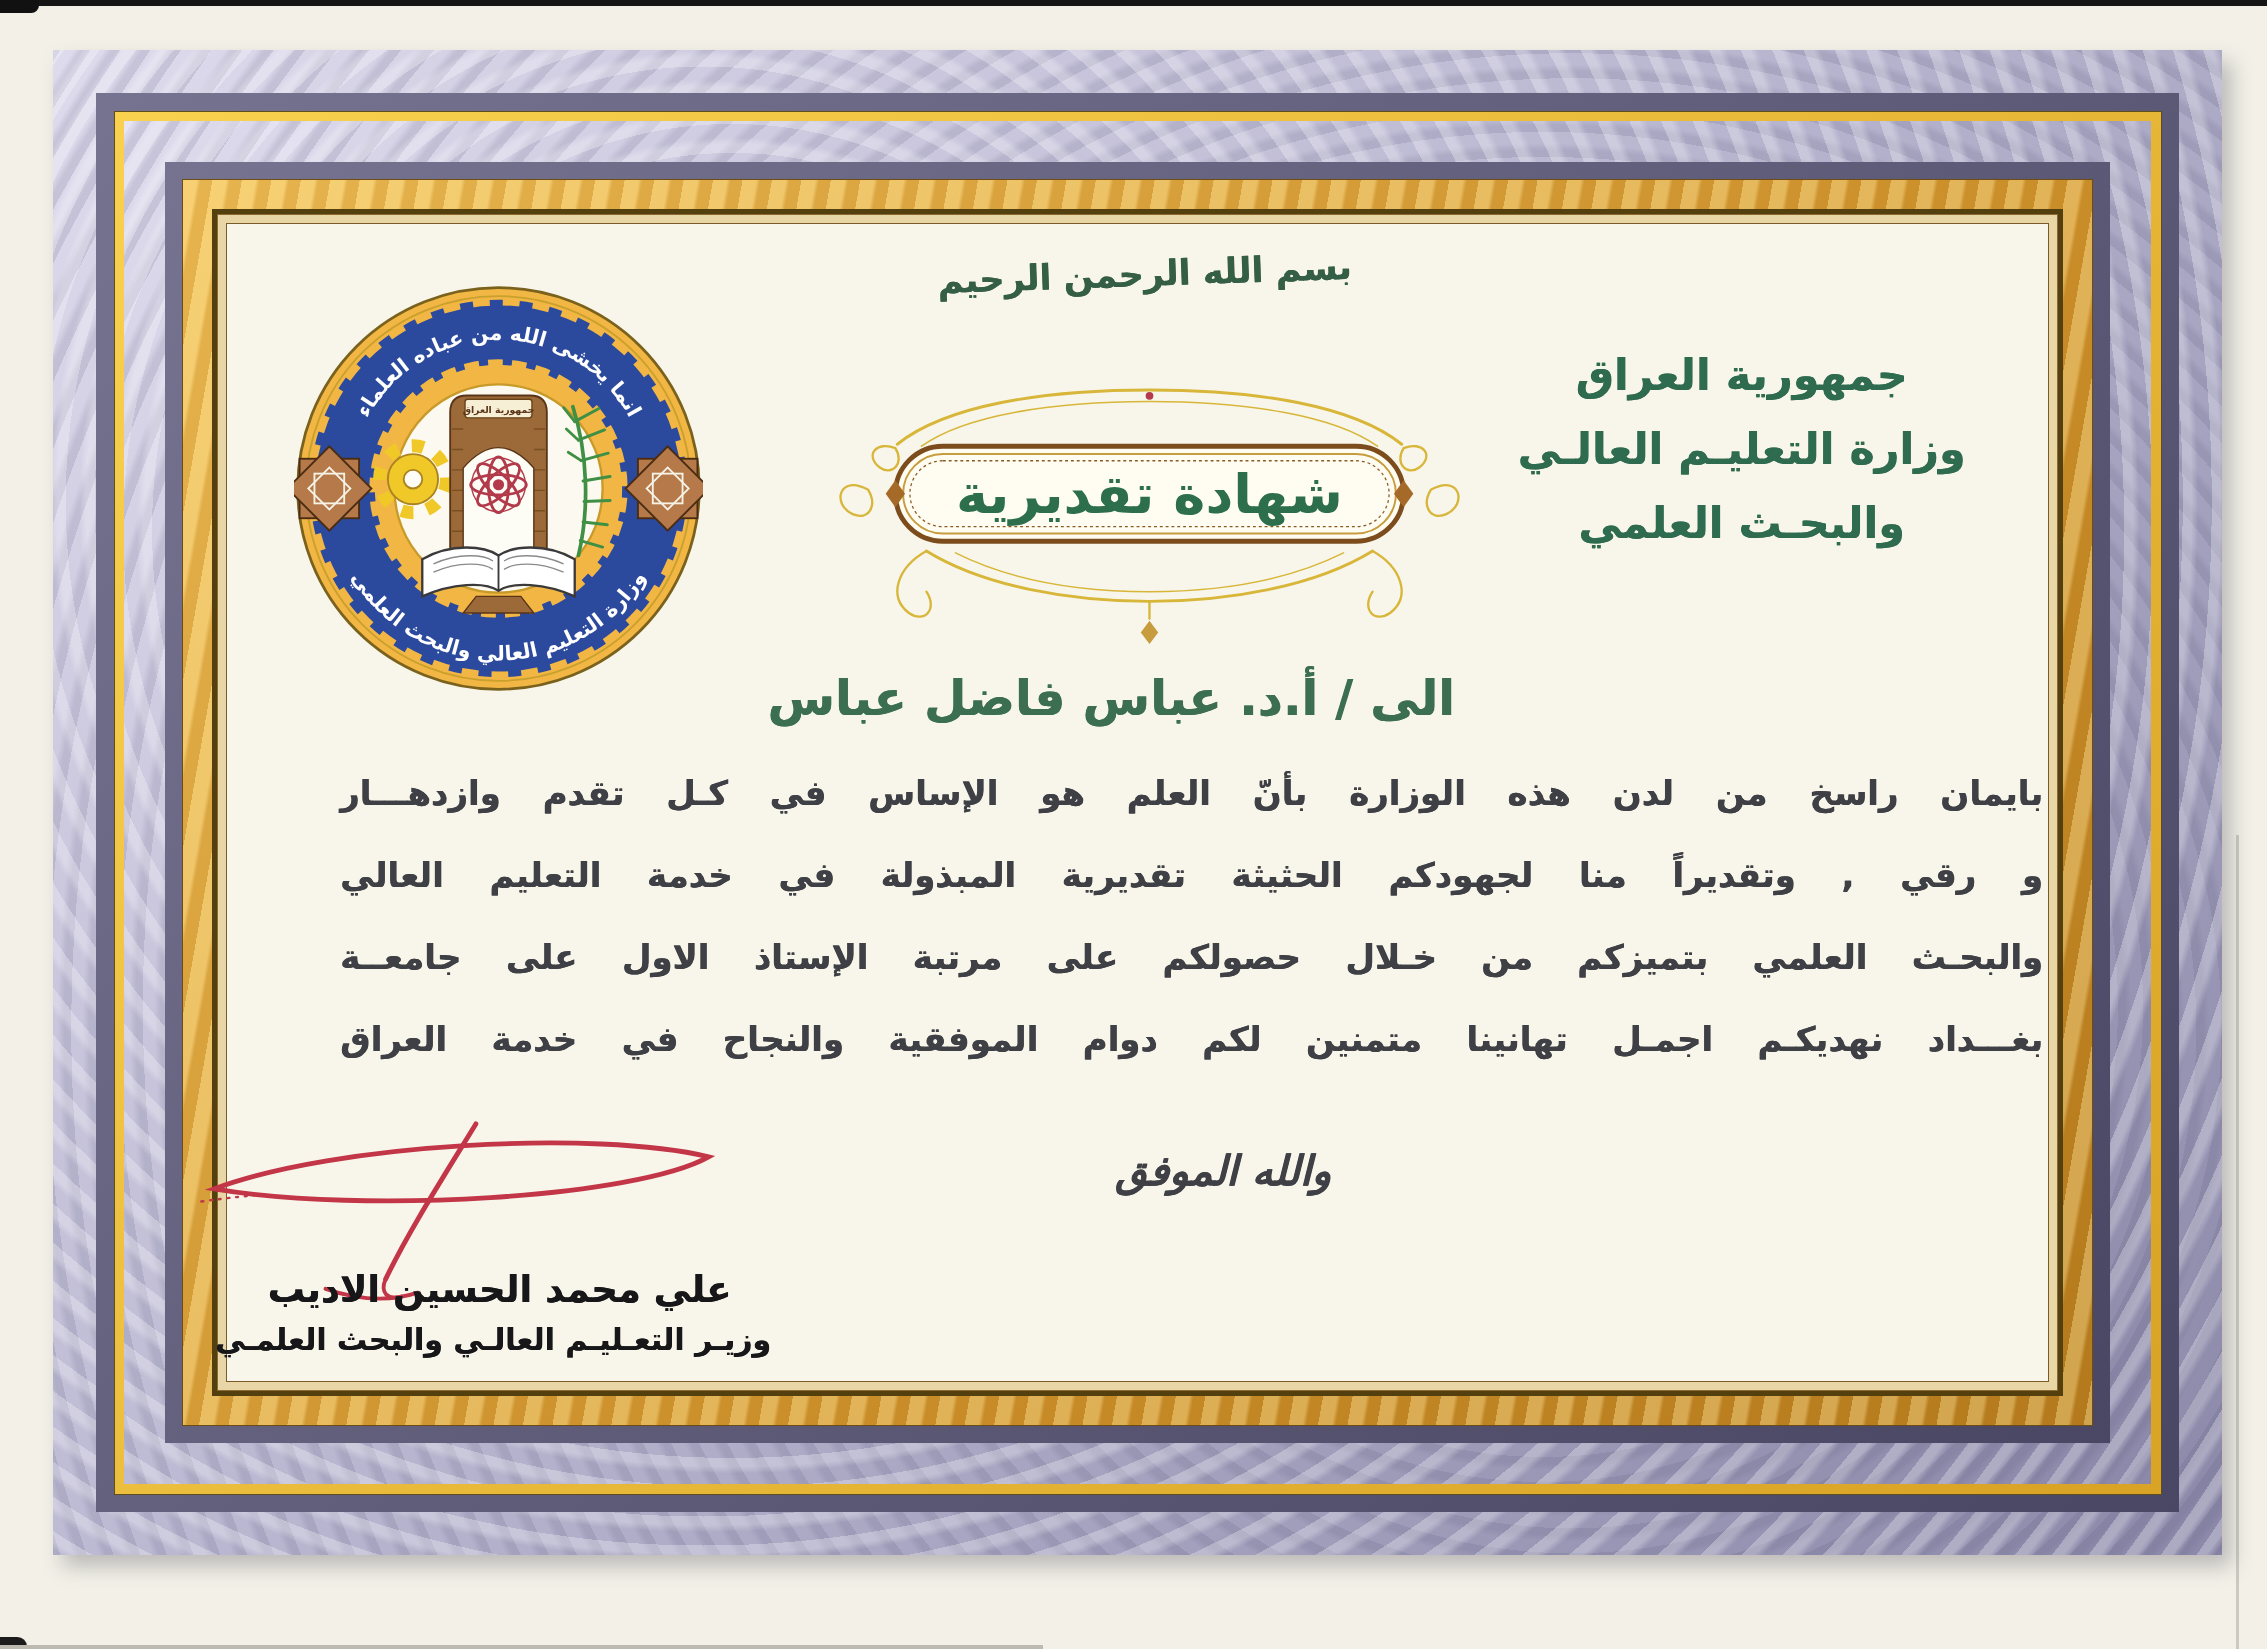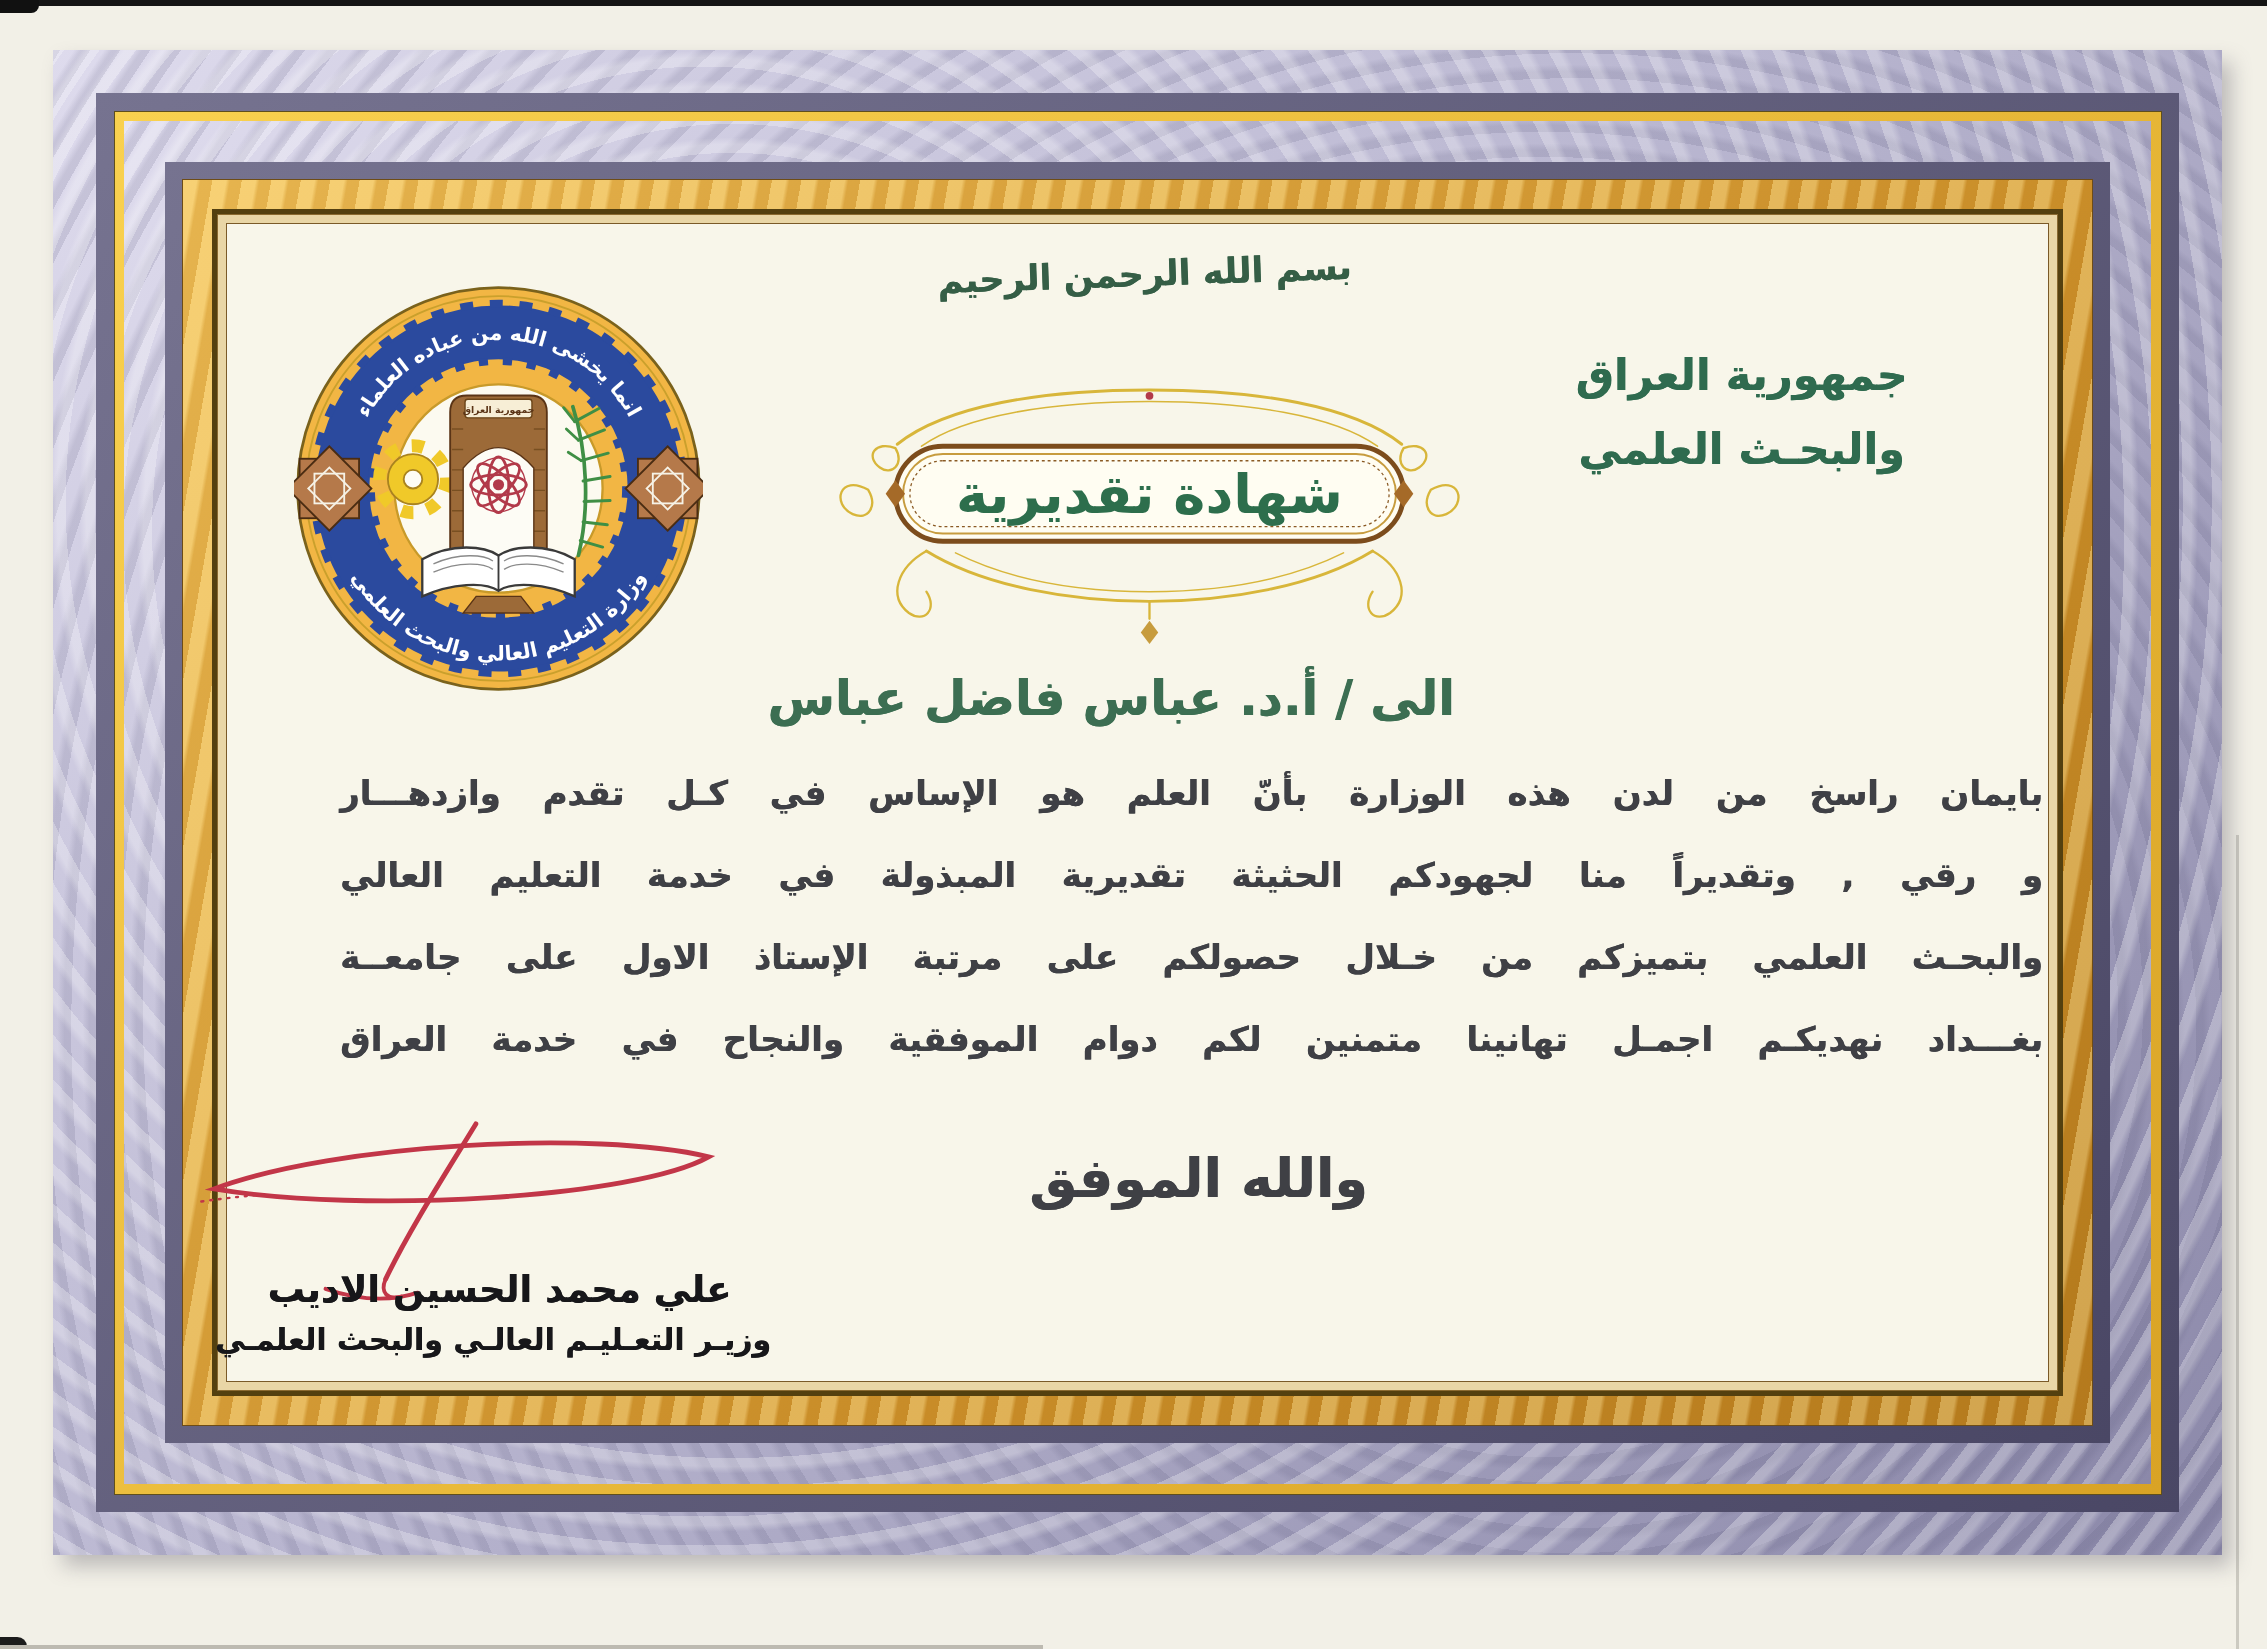--- a/index.html
+++ b/index.html
@@ -70,22 +70,23 @@
   .body-text { position:absolute; left:340px; top:752px; width:1703px; }
   .body-line {
     direction:rtl; font-size:34px; font-weight:bold; color:#3f4045;
     line-height:82px; height:82px;
     text-align:justify; text-align-last:justify;
     text-shadow:0.5px 0 0 currentColor;
   }
   .body-line.last { text-align:right; text-align-last:right; }
   .closing {
     position:absolute; left:1029px; top:1147px; width:388px;
-    text-align:left; font-size:54px; font-weight:bold; color:#3f4045;
+    text-align:center; font-size:41px; font-weight:bold; color:#3f4045;
     text-shadow:0.5px 0 0 currentColor;
+    font-style:italic;
   }
   .signature-wrap { position:absolute; left:180px; top:1116px; width:582px; height:204px; }
   .signer-block { position:absolute; left:228px; top:1225px; width:543px; text-align:center; color:#17171a;margin-top:40px; }
   .signer-name  { font-size:37px; font-weight:bold; line-height:50px; white-space:nowrap; text-shadow:0.4px 0 0 currentColor; }
   .signer-title { font-size:30px; font-weight:bold; line-height:50px; white-space:nowrap; text-shadow:0.4px 0 0 currentColor; }
   .signer-date  { font-size:35px; font-weight:bold; line-height:54px; letter-spacing:5.8px; direction:rtl; }
   svg text { font-family:"DejaVu Sans", sans-serif; }
 </style>
 </head>
 <body>
@@ -117,20 +118,21 @@
       </div>
     </div>
   </div>
 
   <div class="content">
 
     <div class="bismillah ar">بسم الله الرحمن الرحيم</div>
 
     <div class="ministry-header">
       <div class="ar">جمهورية العراق</div>
+      <div class="ar">وزارة التعليـم العالـي</div>
       <div class="ar">والبحـث العلمي</div>
     </div>
 
     <div class="emblem-wrap">
       <svg viewBox="0 0 440 440" width="409" height="409">
         <circle cx="220" cy="220" r="216" fill="#f2b644" stroke="#7a621c" stroke-width="3"></circle>
         <circle cx="220" cy="220" r="207" fill="none" stroke="#caa02c" stroke-width="2"></circle>
         <circle cx="220" cy="220" r="168" fill="none" stroke="#2b4a9e" stroke-width="58"></circle>
         <circle cx="220" cy="220" r="199" fill="none" stroke="#2b4a9e" stroke-width="8" stroke-dasharray="14 18"></circle>
         <circle cx="220" cy="220" r="137" fill="none" stroke="#2b4a9e" stroke-width="8" stroke-dasharray="10 16"></circle>

